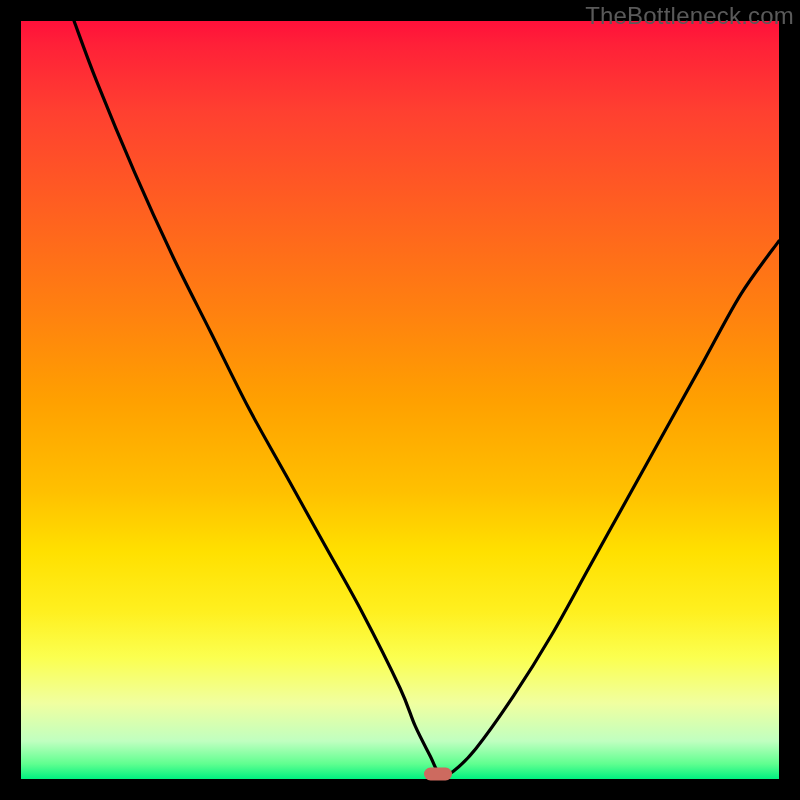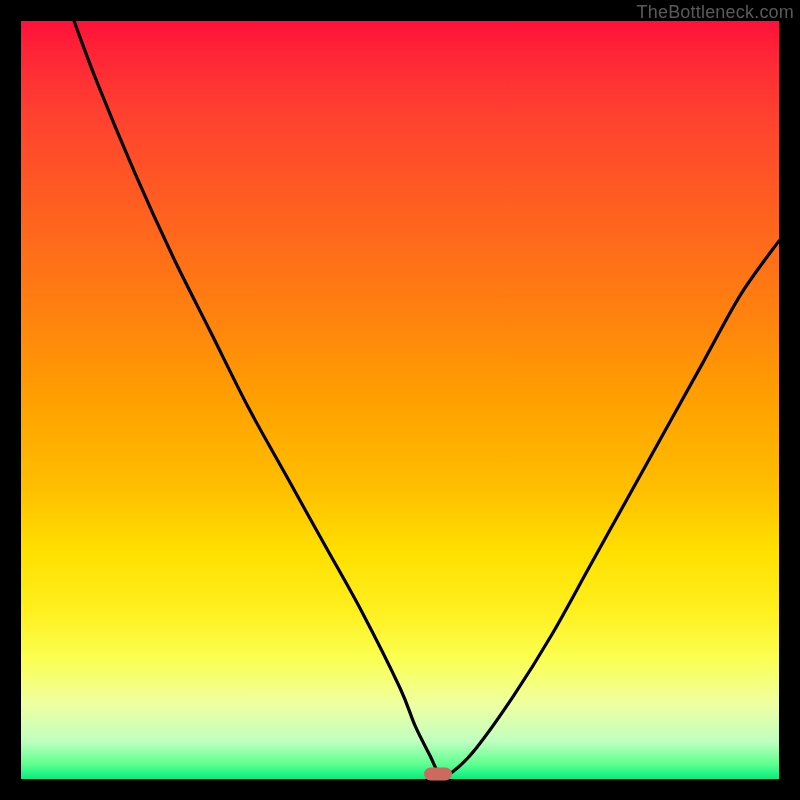--- a/index.html
+++ b/index.html
@@ -36,21 +36,21 @@
       #f0ffa0 90%,
       #c0ffc0 95%,
       #60ff90 98%,
       #00f080 100%
     );
   }
   .watermark {
     position: absolute;
     top: 2px;
     right: 6px;
-    font-size: 18px;
+    font-size: 24px;
     font-weight: 500;
     color: #5a5a5a;
     letter-spacing: 0.2px;
     z-index: 5;
   }
   svg.curve {
     position: absolute;
     left: 0;
     top: 0;
     width: 758px;

